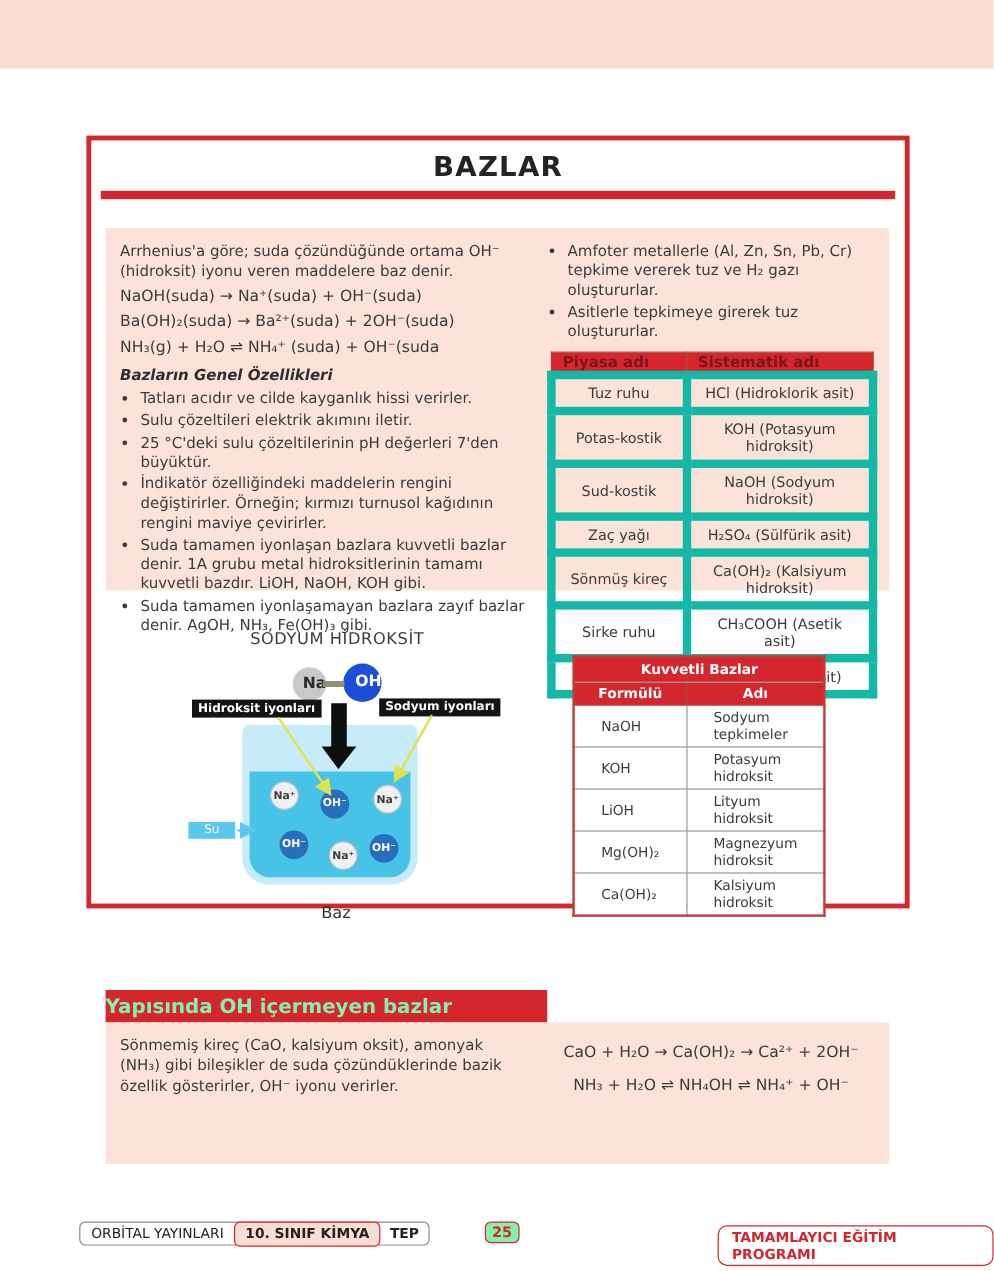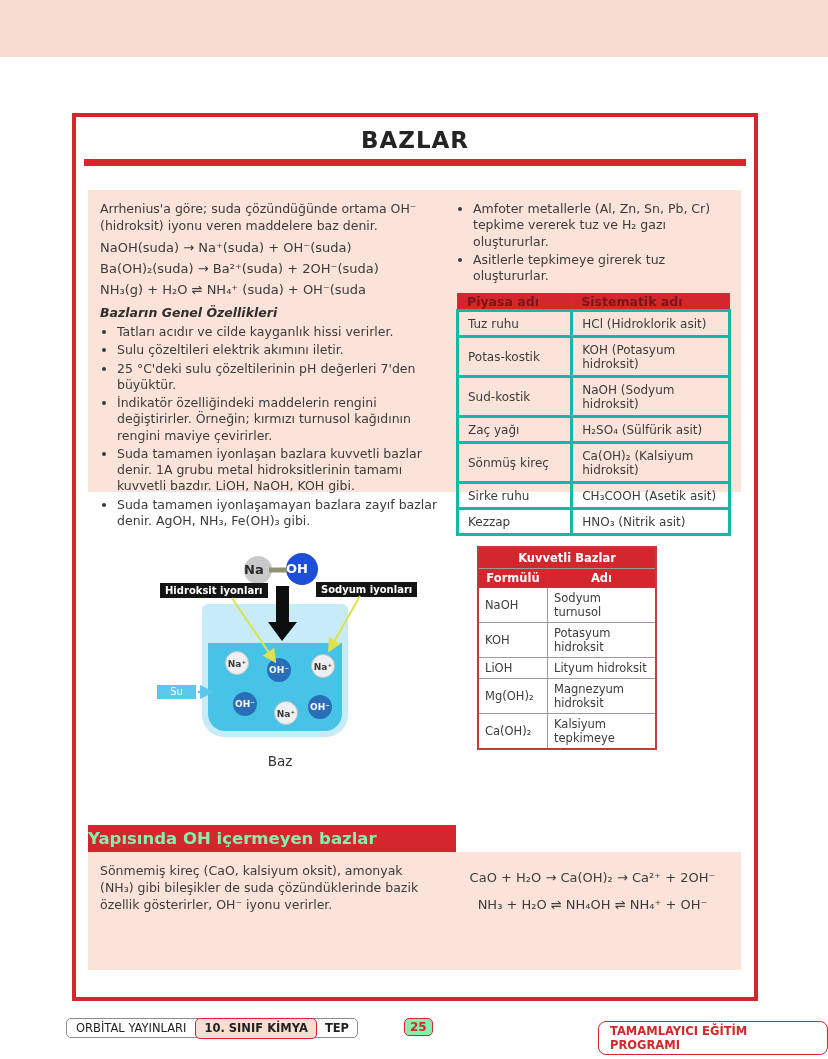--- a/index.html
+++ b/index.html
@@ -3,21 +3,21 @@
 <meta charset="utf-8">
 <style>
   html,body{margin:0;padding:0;}
   body{
     width:828px;height:1059px;position:relative;background:#ffffff;
     font-family:"DejaVu Sans","Liberation Sans",sans-serif;color:#3b3b3b;
     overflow:hidden;
   }
   .top-band{position:absolute;left:0;top:0;width:828px;height:57px;background:#f8dcd1;}
   .main-box{
-    position:absolute;left:72px;top:113px;width:686px;height:888px;
+    position:absolute;left:72px;top:113px;width:686px;height:644px;
     box-sizing:border-box;border:4px solid #d4262d;background:#fff;
   }
   .page-title{
     position:absolute;left:0;top:10px;width:100%;text-align:center;
     font-size:23px;font-weight:bold;color:#242424;letter-spacing:1px;
   }
   .title-rule{position:absolute;left:8px;right:8px;top:42px;height:7px;background:#d4262d;}
 
   
   .content1{
@@ -31,28 +31,28 @@
   .gen-head{font-size:12.5px;font-weight:bold;font-style:italic;margin:8px 0 4px 0;color:#2e2e2e;}
   ul.bullets{margin:0;padding-left:17px;}
   ul.bullets li{font-size:12.5px;line-height:1.3;margin-bottom:2px;}
   .col-right ul.bullets{margin-bottom:9px;}
 
   table.market{width:100%;border-collapse:collapse;font-size:12px;}
   table.market th{
     background:#d4262d;color:#7a1519;font-weight:bold;text-align:left;
     padding:0 9px;border:1px solid #b43b3b;font-size:12.5px;
   }
-  table.market td{border:3px solid #14b8a6;padding:4.5px 9px;}
+  table.market td{border:7px solid #14b8a6;padding:4.5px 9px;text-align:center;}
   table.market td.c1{width:42%;}
 
   
   .diagram{position:absolute;left:74px;top:408px;width:320px;height:265px;}
   .diag-title{position:absolute;left:0;top:0;width:262px;text-align:center;
     font-size:13.5px;color:#3b3b3b;letter-spacing:.5px;}
-  .atom{position:absolute;border-radius:50%;text-align:left;font-weight:bold;}
+  .atom{position:absolute;border-radius:50%;text-align:right;font-weight:bold;}
   .atom-na{left:94px;top:31px;width:28px;height:28px;line-height:28px;background:#c9c9cb;color:#2b2b2b;font-size:13px;z-index:2;}
   .atom-oh{left:136px;top:28px;width:32px;height:32px;line-height:32px;background:#1d4ed8;color:#fff;font-size:13px;z-index:2;}
   .tag{position:absolute;background:#141414;color:#fff;font-size:10px;font-weight:bold;
     padding:2px 5px;white-space:nowrap;z-index:4;}
   .tag-left{left:10px;top:58px;}
   .tag-right{left:166px;top:57px;}
   .beaker{position:absolute;left:52px;top:79px;width:146px;height:133px;background:#c7ecf8;
     border-radius:6px 6px 22px 22px;z-index:1;}
   .liquid{position:absolute;left:6px;right:6px;top:39px;bottom:6px;background:#47c3e8;
     border-radius:0 0 17px 17px;}
@@ -65,21 +65,21 @@
   .diag-caption{position:absolute;left:60px;top:228px;width:140px;text-align:center;
     font-size:13.5px;color:#333;}
   .diag-svg{position:absolute;left:0;top:0;width:320px;height:265px;z-index:5;pointer-events:none;}
 
   
   .strong-wrap{position:absolute;left:401px;top:429px;width:180px;}
   table.strong{width:100%;border-collapse:collapse;font-size:11.5px;border:2px solid #c23b3b;}
   table.strong .ttl{background:#d4262d;color:#fff;font-weight:bold;text-align:center;padding:3px 2px;}
   table.strong th{background:#d4262d;color:#fff;font-weight:bold;text-align:center;padding:2px 4px;
     border:1px solid #b43b3b;}
-  table.strong td{background:#fff;border:1px solid #9b9b9b;padding:3px 6px;}
+  table.strong td{background:#fff;border:1px solid #9b9b9b;padding:3px 22px;}
   table.strong td.c1{width:56px;}
 
   
   .banner{position:absolute;left:12px;top:708px;width:368px;height:27px;background:#d4262d;
     color:#86efac;font-size:16.5px;font-weight:bold;text-align:left;line-height:27px;}
   .content2{position:absolute;left:12px;top:735px;width:653px;height:118px;box-sizing:border-box;
     background:#fbe3d9;display:flex;gap:16px;padding:11px 12px;}
   .content2 .cl{width:340px;flex:none;}
   .content2 .cr{flex:1;}
   .content2 p{margin:0;font-size:12.5px;line-height:1.35;}
@@ -161,20 +161,21 @@
         <tr>
               <td class="c1">Kezzap</td>
               <td>HNO₃ (Nitrik asit)</td>
             </tr>
       </tbody>
         </table>
     </div>
   </div>
 
   <div class="diagram">
+    <div class="diag-title">SODYUM HİDROKSİT</div>
 
     <div class="atom atom-na">Na</div>
     <div class="atom atom-oh">OH</div>
 
     <div class="tag tag-left">Hidroksit iyonları</div>
     <div class="tag tag-right">Sodyum iyonları</div>
 
     <div class="beaker">
       <div class="liquid"></div>
     </div>
@@ -211,37 +212,37 @@
       <tbody>
           <tr>
         <td class="ttl" colspan="2">Kuvvetli Bazlar</td>
       </tr>
       <tr>
         <th>Formülü</th>
         <th>Adı</th>
       </tr>
       <tr>
             <td class="c1">NaOH</td>
-            <td>Sodyum turnusol</td>
+            <td>Sodyum tepkimeler</td>
           </tr>
       <tr>
             <td class="c1">KOH</td>
             <td>Potasyum hidroksit</td>
           </tr>
       <tr>
             <td class="c1">LiOH</td>
             <td>Lityum hidroksit</td>
           </tr>
       <tr>
             <td class="c1">Mg(OH)₂</td>
             <td>Magnezyum hidroksit</td>
           </tr>
       <tr>
             <td class="c1">Ca(OH)₂</td>
-            <td>Kalsiyum tepkimeye</td>
+            <td>Kalsiyum hidroksit</td>
           </tr>
     </tbody>
       </table>
   </div>
 
   <div class="banner">Yapısında OH içermeyen bazlar</div>
   <div class="content2">
     <div class="cl">
       <p>Sönmemiş kireç (CaO, kalsiyum oksit), amonyak (NH₃) gibi bileşikler de suda çözündüklerinde bazik özellik gösterirler, OH⁻ iyonu verirler.</p>
     </div>

